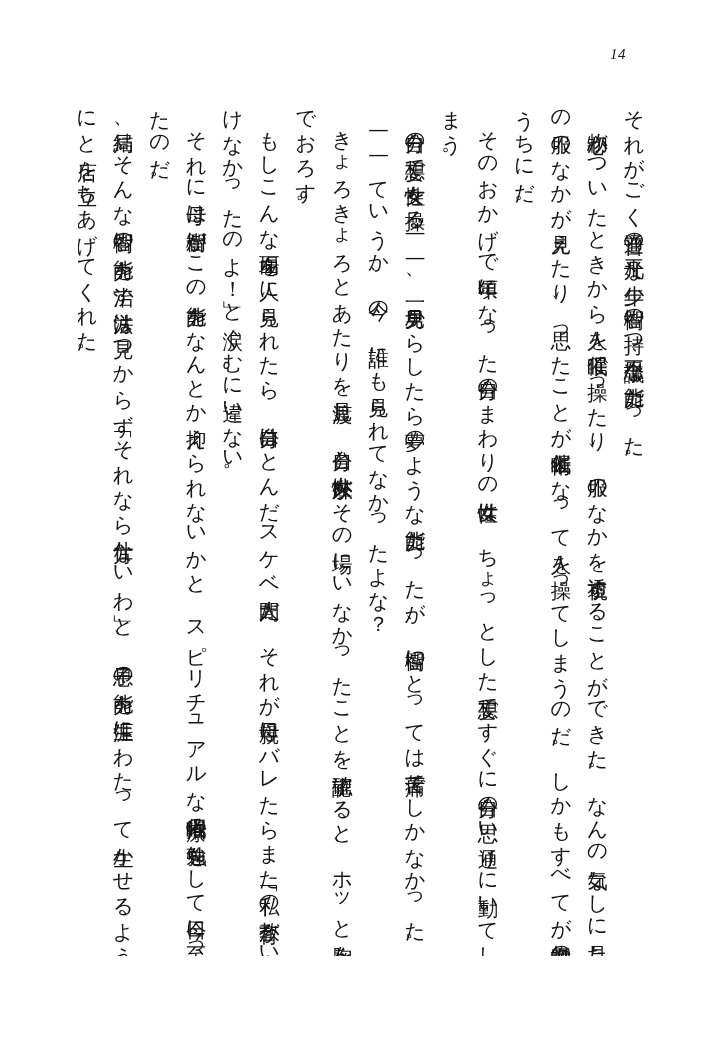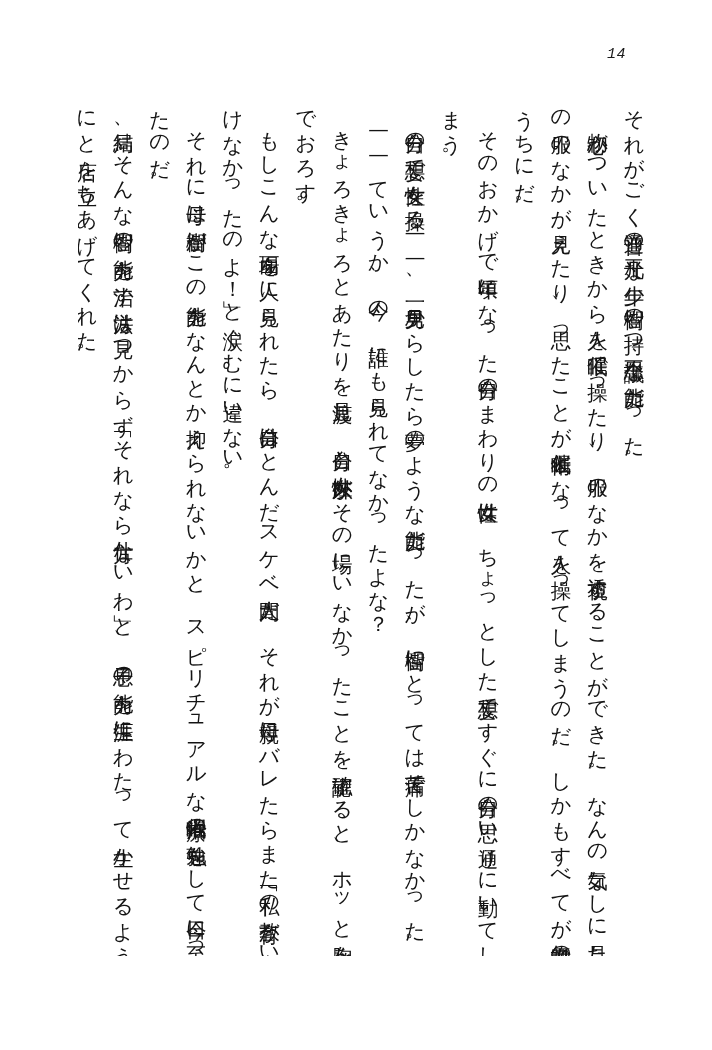--- a/index.html
+++ b/index.html
@@ -17,21 +17,21 @@
     position: relative;
     width: 712px;
     height: 1050px;
     background: #ffffff;
     box-sizing: border-box;
   }
   .page-number {
     position: absolute;
     top: 46px;
     right: 86px;
-    font-family: Liberation Mono, monospace;
+    font-family: Liberation Serif, serif;
     font-size: 15px;
     font-style: italic;
     color: #1a1a1a;
     letter-spacing: 0.5px;
   }
   .body-text {
     position: absolute;
     top: 96px;
     right: 60px;
     left: 78px;

